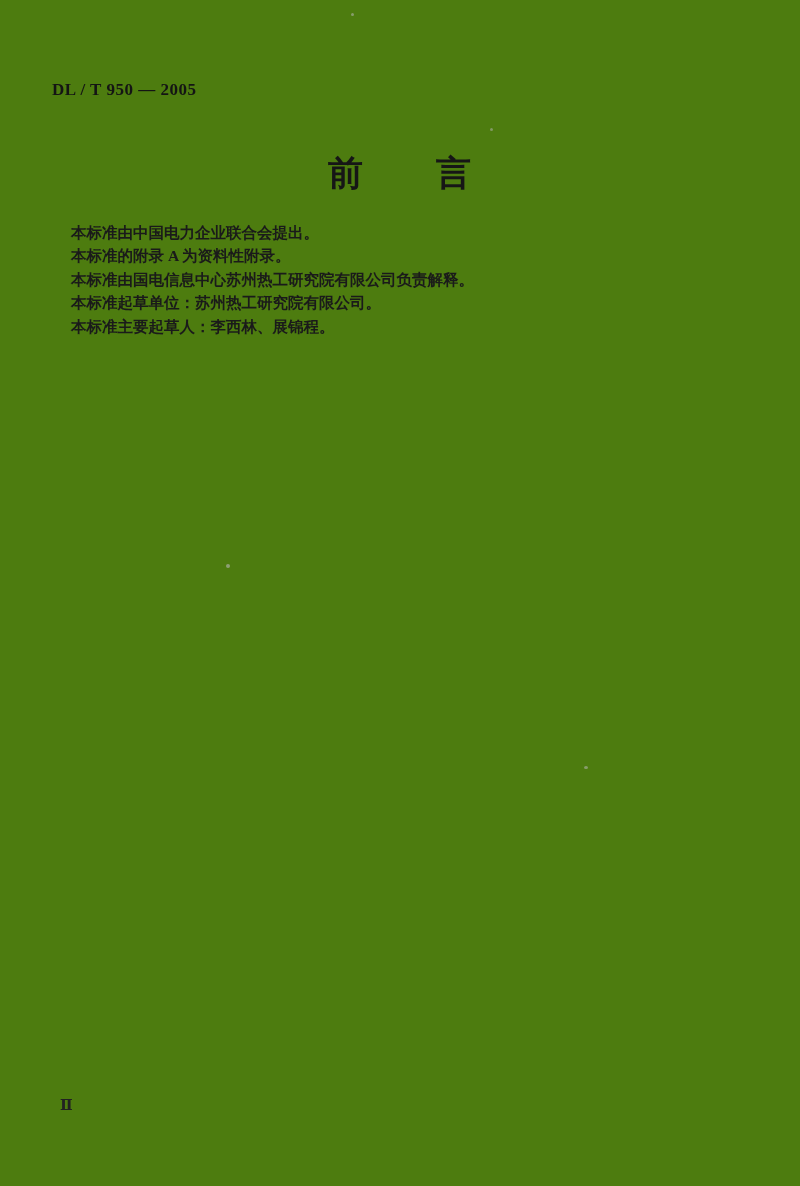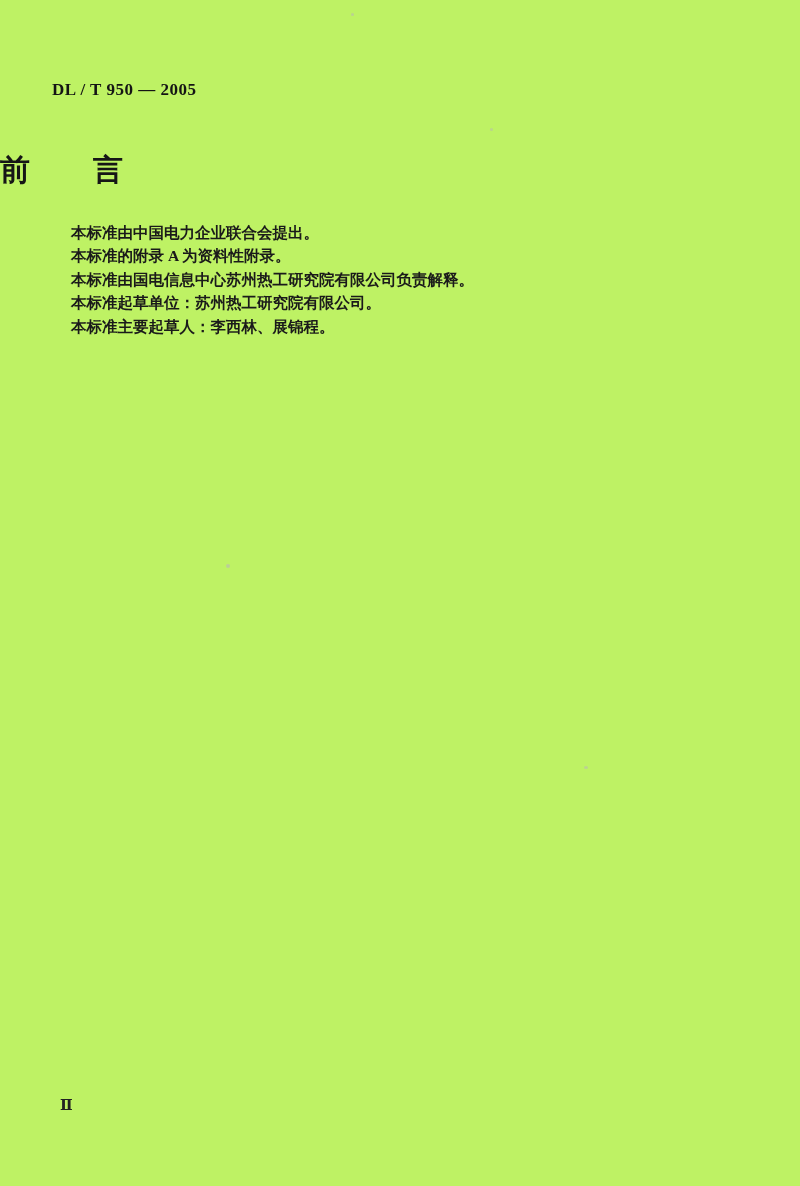--- a/index.html
+++ b/index.html
@@ -4,40 +4,41 @@
 <style>
   * { margin: 0; padding: 0; box-sizing: border-box; }
   html, body {
     background: #ffffff;
     font-family: "Liberation Serif", "DejaVu Serif", serif;
   }
   .page {
     position: relative;
     width: 800px;
     height: 1186px;
-    background: #bef264;
+    background: #4d7c0f;
     color: #1c1c1c;
     overflow: hidden;
   }
   .doc-number {
     position: absolute;
     top: 80px;
     left: 52px;
     font-size: 17px;
     font-weight: 700;
     letter-spacing: 0.5px;
     color: #141414;
     white-space: nowrap;
   }
   .doc-title {
     position: absolute;
     top: 150px;
     left: 0;
     width: 100%;
-    font-size: 30px;
+    text-align: center;
+    font-size: 35px;
     font-weight: 700;
     color: #161616;
     font-family: "Liberation Sans", "DejaVu Sans", sans-serif;
     letter-spacing: 1px;
   }
   .body-text {
     position: absolute;
     top: 221px;
     left: 40px;
     width: 708px;

